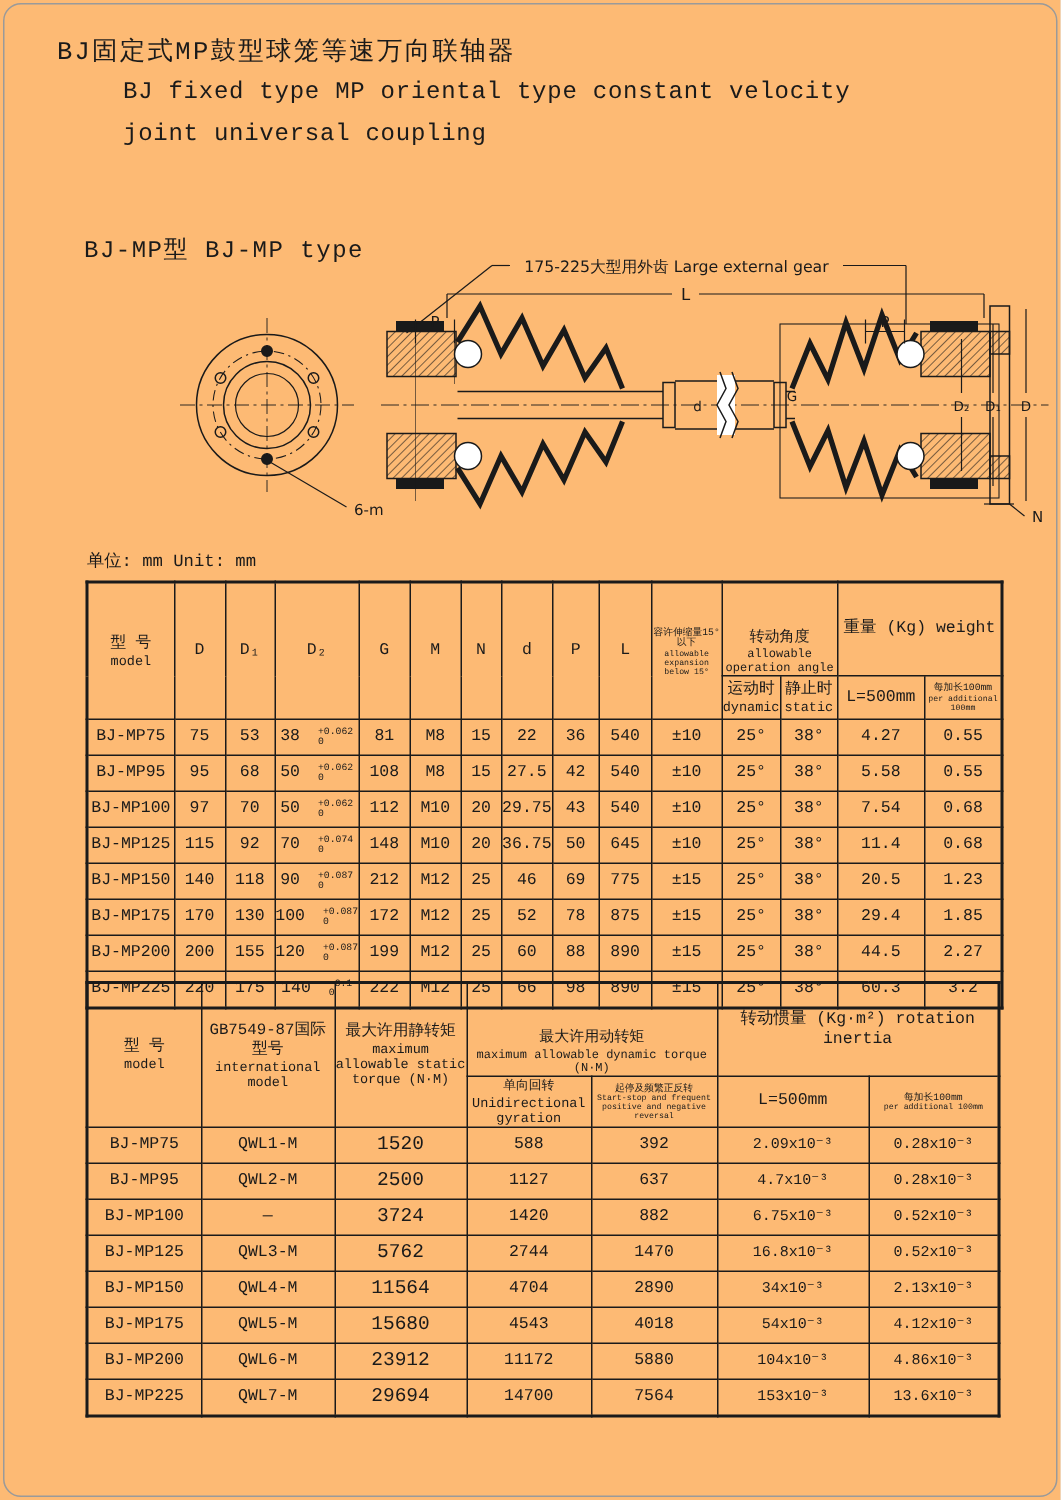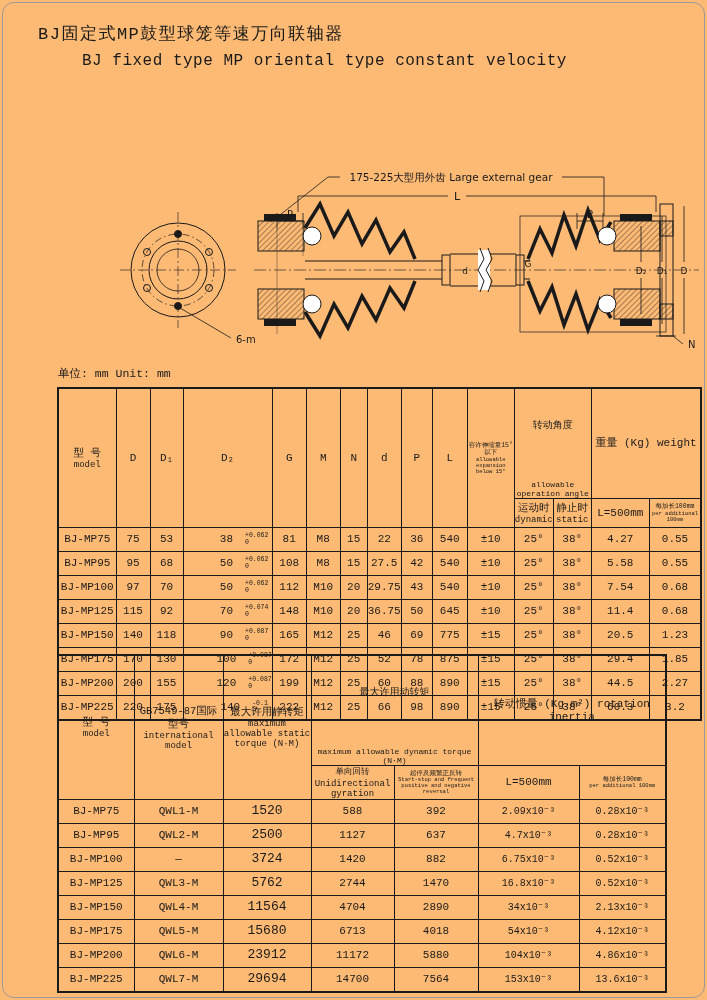--- a/index.html
+++ b/index.html
@@ -21,36 +21,38 @@
   table.spec th,table.spec td{border:1px solid #1a1a1a;padding:0;overflow:hidden;font-weight:normal;
              vertical-align:middle;line-height:1.15;}
   table.spec tbody tr{height:24px;}
   .t1{left:57px;top:387px;}
   .t2{left:57px;top:654px;}
   .zh{display:block;font-size:10.5px;line-height:13px;}
   .en{display:block;font-size:9px;line-height:10px;}
   .tiny .zh{font-size:6.5px;line-height:7.5px;}
   .tiny .en{font-size:5.5px;line-height:6px;}
   .grp-zh{display:block;font-size:10px;line-height:12px;margin-top:31px;}
-  .grp-en{display:block;font-size:8px;line-height:9px;margin-top:48px;}
+  .grp-en{display:block;font-size:8px;line-height:9px;}
   .one-line{font-size:11px;}
-  .tol{display:inline-flex;align-items:center;gap:12px;margin-left:33px;}
+  .tol{display:inline-flex;align-items:center;gap:12px;}
   .tstack{display:inline-flex;flex-direction:column;font-size:6.5px;line-height:6.5px;text-align:left;}
   td[data-name="cell-static"]{font-size:13px;font-family:Liberation Mono, monospace;}
   td[data-name="cell-i500"],td[data-name="cell-iadd"]{font-size:10px;margin-top:24px;}
   .h1 th{height:29px;} .h2 th{height:28px;}
   .t2 .h1 th{height:26px;} .t2 .h2 th{height:30px;}
 </style>
 </head>
 <body>
 
 <div class="page" data-name="catalog-page">
 
   <div class="abs title-zh" data-name="page-title-chinese">BJ固定式MP鼓型球笼等速万向联轴器</div>
   <div class="abs title-en t-en1" data-name="page-title-english-line1">BJ fixed type MP oriental type constant velocity</div>
+  <div class="abs title-en t-en2" data-name="page-title-english-line2">joint universal coupling</div>
+  <div class="abs subtitle" data-name="model-subtitle">BJ-MP型 BJ-MP type</div>
 
   <svg class="abs drawing" data-name="technical-drawing" width="645" height="200" viewBox="0 0 645 200">
     <defs>
       <pattern id="hatch" width="4" height="4" patternTransform="rotate(45)" patternUnits="userSpaceOnUse">
         <line x1="0" y1="0" x2="0" y2="4" stroke="#1a1a1a" stroke-width="0.8"></line>
       </pattern>
     </defs>
     <g stroke="#1a1a1a" fill="none" stroke-width="1">
 
       <g data-name="flange-front-view">
@@ -311,21 +313,21 @@
           <td data-name="cell-model">BJ-MP150</td>
           <td data-name="cell-D">140</td>
           <td data-name="cell-D1">118</td>
           <td data-name="cell-D2"><span class="tol">
               <span>90</span>
               <span class="tstack">
                 <span>+0.087</span>
                 <span>0</span>
               </span>
             </span></td>
-          <td data-name="cell-G">165</td>
+          <td data-name="cell-G">212</td>
           <td data-name="cell-M">M12</td>
           <td data-name="cell-N">25</td>
           <td data-name="cell-d">46</td>
           <td data-name="cell-P">69</td>
           <td data-name="cell-L">775</td>
           <td data-name="cell-exp">±15</td>
           <td data-name="cell-dyn">25°</td>
           <td data-name="cell-stat">38°</td>
           <td data-name="cell-w500">20.5</td>
           <td data-name="cell-wadd">1.23</td>
@@ -491,21 +493,21 @@
           <td data-name="cell-static">11564</td>
           <td data-name="cell-uni">4704</td>
           <td data-name="cell-rev">2890</td>
           <td data-name="cell-i500">34x10⁻³</td>
           <td data-name="cell-iadd">2.13x10⁻³</td>
         </tr>
         <tr data-name="table-row">
           <td data-name="cell-model">BJ-MP175</td>
           <td data-name="cell-intl">QWL5-M</td>
           <td data-name="cell-static">15680</td>
-          <td data-name="cell-uni">6713</td>
+          <td data-name="cell-uni">4543</td>
           <td data-name="cell-rev">4018</td>
           <td data-name="cell-i500">54x10⁻³</td>
           <td data-name="cell-iadd">4.12x10⁻³</td>
         </tr>
         <tr data-name="table-row">
           <td data-name="cell-model">BJ-MP200</td>
           <td data-name="cell-intl">QWL6-M</td>
           <td data-name="cell-static">23912</td>
           <td data-name="cell-uni">11172</td>
           <td data-name="cell-rev">5880</td>

